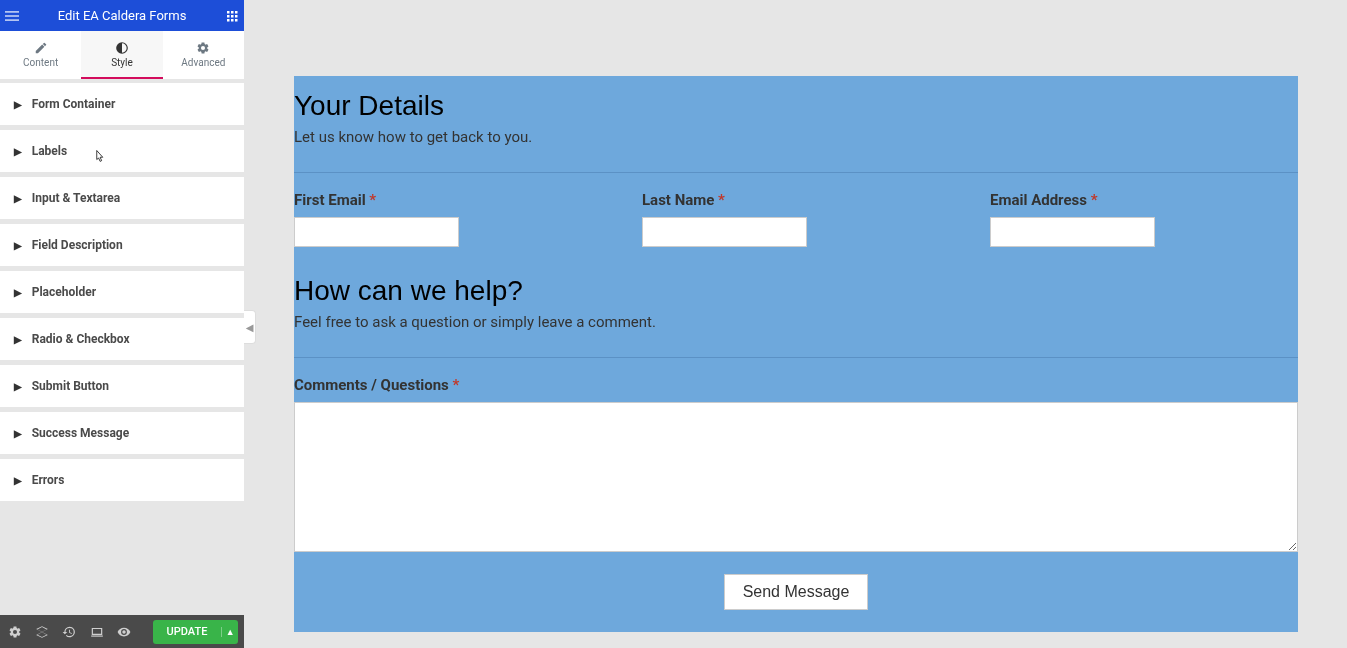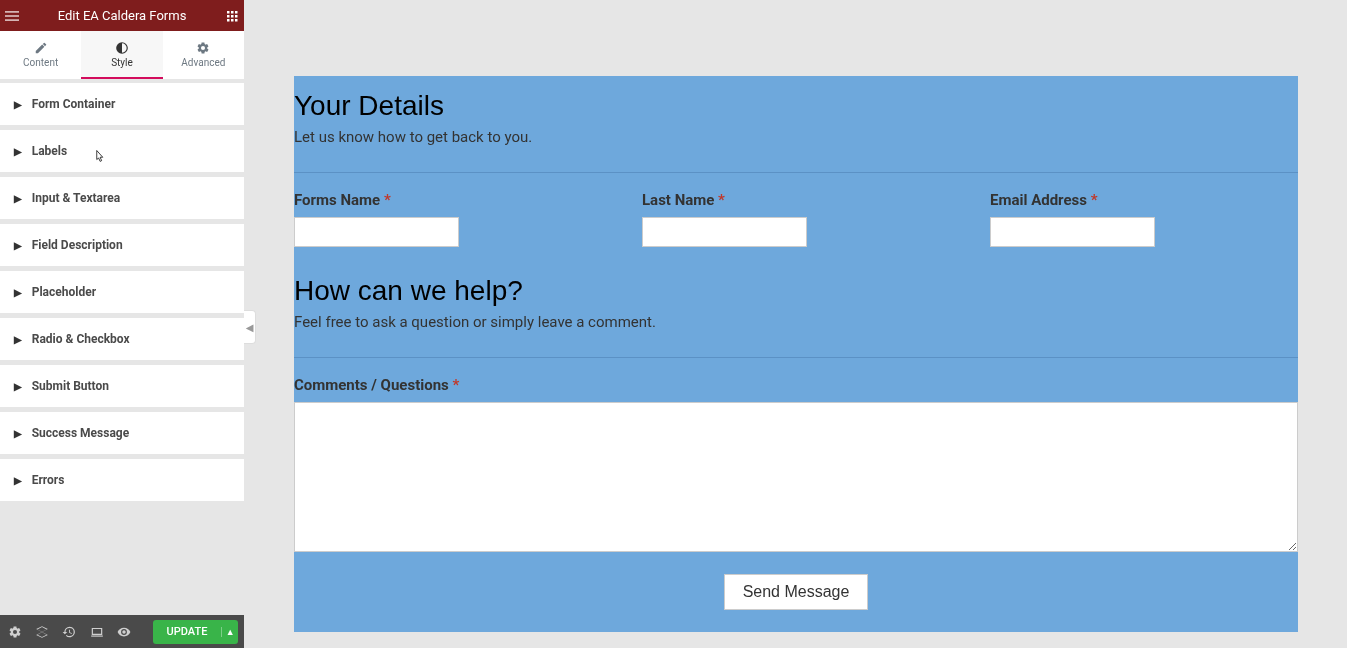--- a/index.html
+++ b/index.html
@@ -17,21 +17,21 @@
   }
   .sidebar {
     width: 244px;
     height: 100%;
     background: #e6e6e6;
     display: flex;
     flex-direction: column;
   }
   .sidebar-header {
     height: 31px;
-    background: #7f1d1d;
+    background: #1d4ed8;
     color: #fff;
     display: flex;
     align-items: center;
     padding: 0 0;
     font-size: 13px;
     font-weight: 400;
     flex: 0 0 auto;
   }
   .sidebar-header .menu-btn {
     width: 24px;
@@ -372,21 +372,21 @@
 
   <div class="canvas">
     <div class="form-wrap">
       <div style="padding:0 0 0 0;">
         <div class="section-block pad-x">
           <div class="sec-title">Your Details</div>
           <div class="sec-desc">Let us know how to get back to you.</div>
           <div class="hr"></div>
           <div class="row3">
             <div class="col">
-              <label class="field-label"><span>Forms Name</span> <span class="req">*</span></label>
+              <label class="field-label"><span>First Email</span> <span class="req">*</span></label>
               <input class="text-input" type="text" style="">
             </div>
             <div class="col">
               <label class="field-label"><span>Last Name</span> <span class="req">*</span></label>
               <input class="text-input" type="text" style="">
             </div>
             <div class="col">
               <label class="field-label"><span>Email Address</span> <span class="req">*</span></label>
               <input class="text-input" type="text" style="">
             </div>

